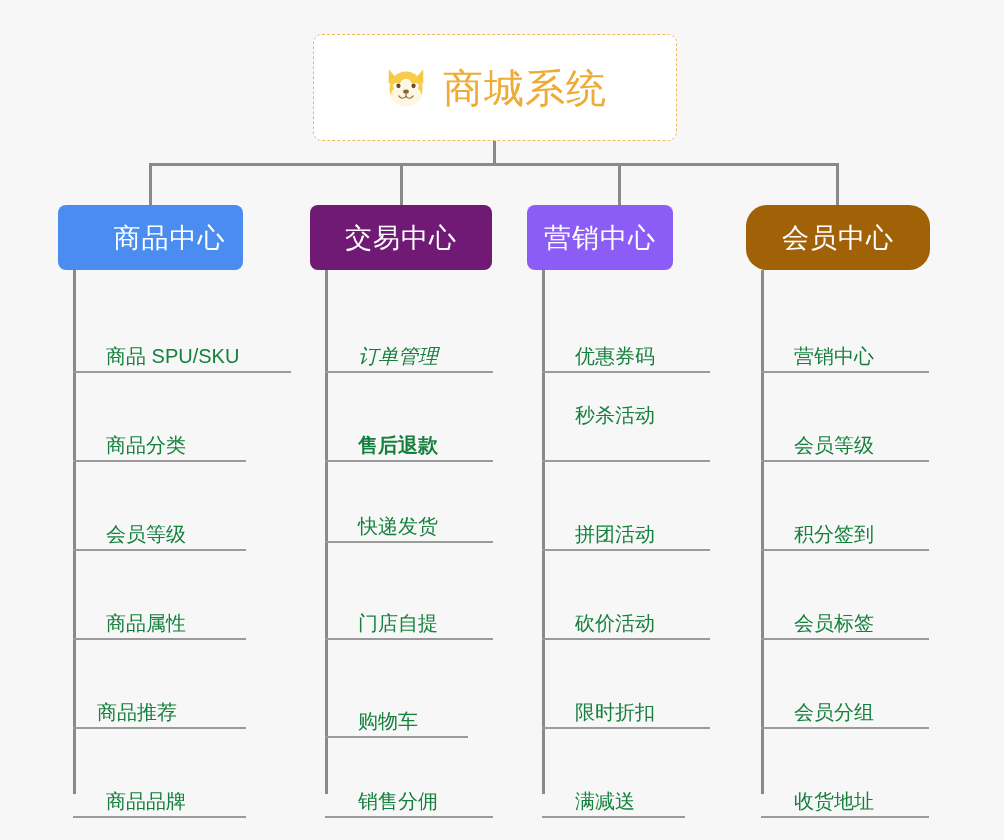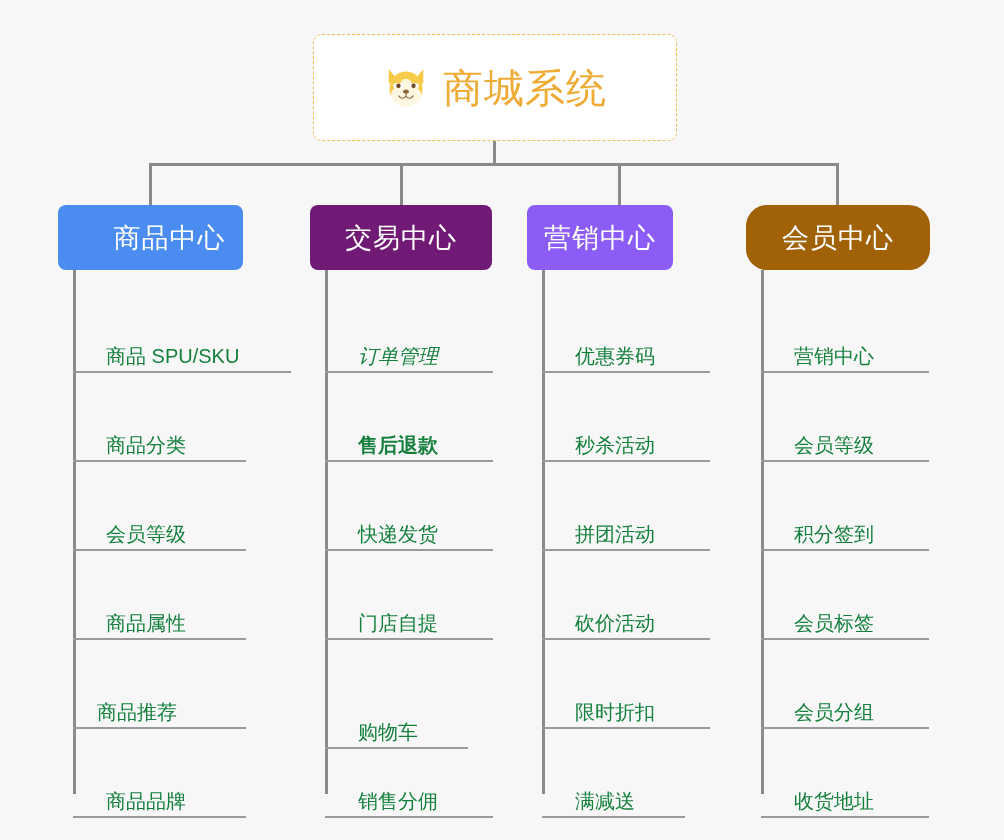--- a/index.html
+++ b/index.html
@@ -165,43 +165,43 @@
     <div class="branch-header" style="width:182px; background:#701a75;">
       <span>交易中心</span>
     </div>
     <div class="branch-spine" style="height:524px;"></div>
     <div class="leaf" style="top:79px; width:168px;font-style:italic;">
         <span class="leaf-label">订单管理</span>
       </div>
     <div class="leaf" style="top:168px; width:168px;font-weight:bold;">
         <span class="leaf-label">售后退款</span>
       </div>
-    <div class="leaf" style="top:257px; width:168px;">
+    <div class="leaf" style="top:249px; width:168px;">
         <span class="leaf-label">快递发货</span>
       </div>
     <div class="leaf" style="top:346px; width:168px;">
         <span class="leaf-label">门店自提</span>
       </div>
-    <div class="leaf" style="top:455px; width:143px;">
+    <div class="leaf" style="top:444px; width:143px;">
         <span class="leaf-label">购物车</span>
       </div>
     <div class="leaf" style="top:524px; width:168px;">
         <span class="leaf-label">销售分佣</span>
       </div>
   </div>
 
   <div class="branch" style="left:527px;">
     <div class="branch-header" style="width:146px; background:#8b5cf6;">
       <span>营销中心</span>
     </div>
     <div class="branch-spine" style="height:524px;"></div>
     <div class="leaf" style="top:79px; width:168px;">
         <span class="leaf-label">优惠券码</span>
       </div>
-    <div class="leaf" style="top:168px; width:168px;">
+    <div class="leaf" style="top:168px; width:168px;align-items:center;">
         <span class="leaf-label">秒杀活动</span>
       </div>
     <div class="leaf" style="top:257px; width:168px;">
         <span class="leaf-label">拼团活动</span>
       </div>
     <div class="leaf" style="top:346px; width:168px;">
         <span class="leaf-label">砍价活动</span>
       </div>
     <div class="leaf" style="top:435px; width:168px;text-align:right;">
         <span class="leaf-label">限时折扣</span>

